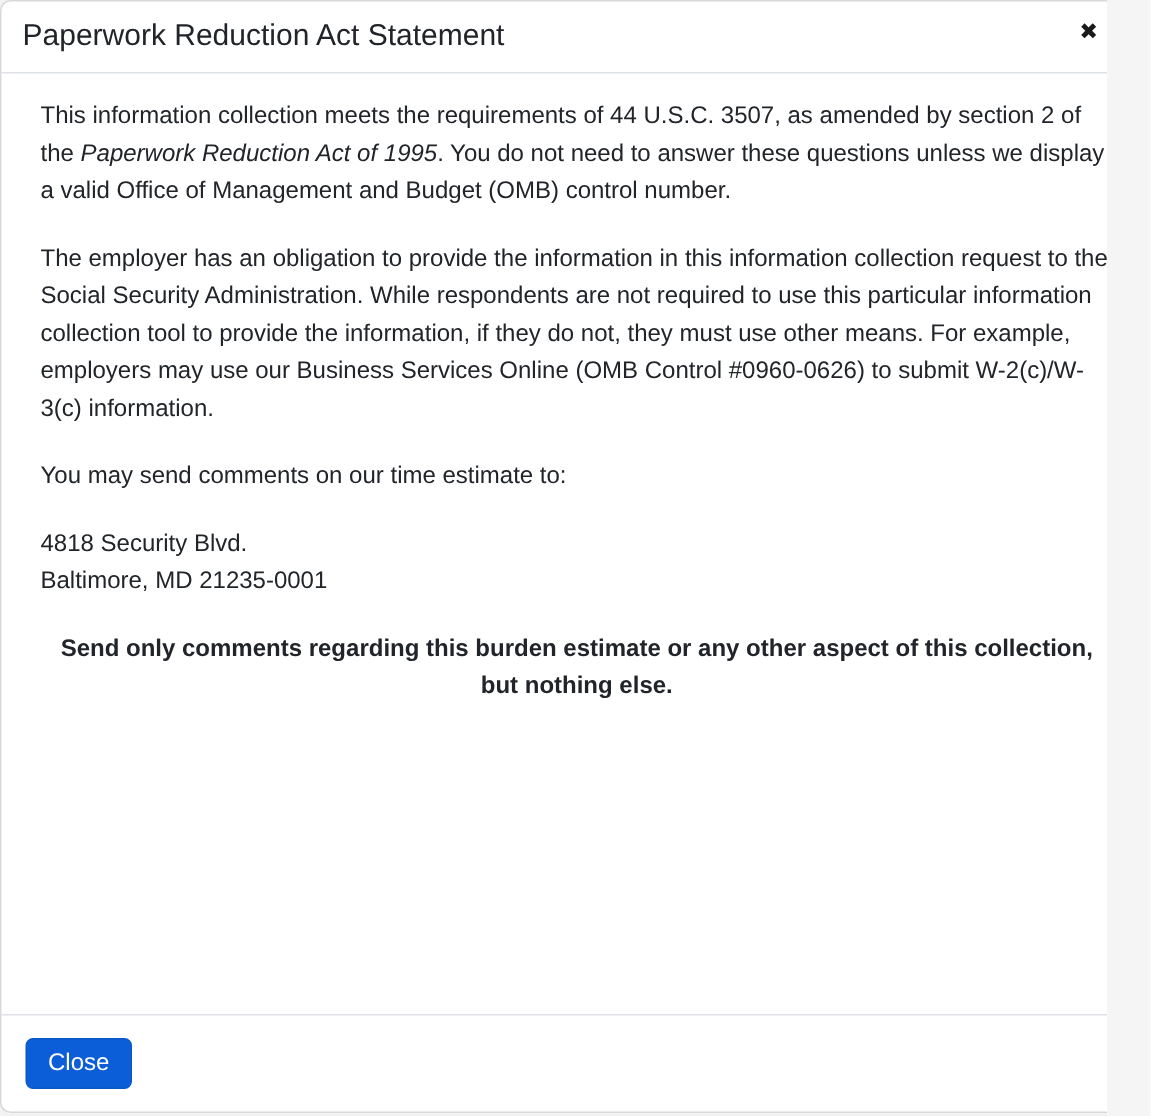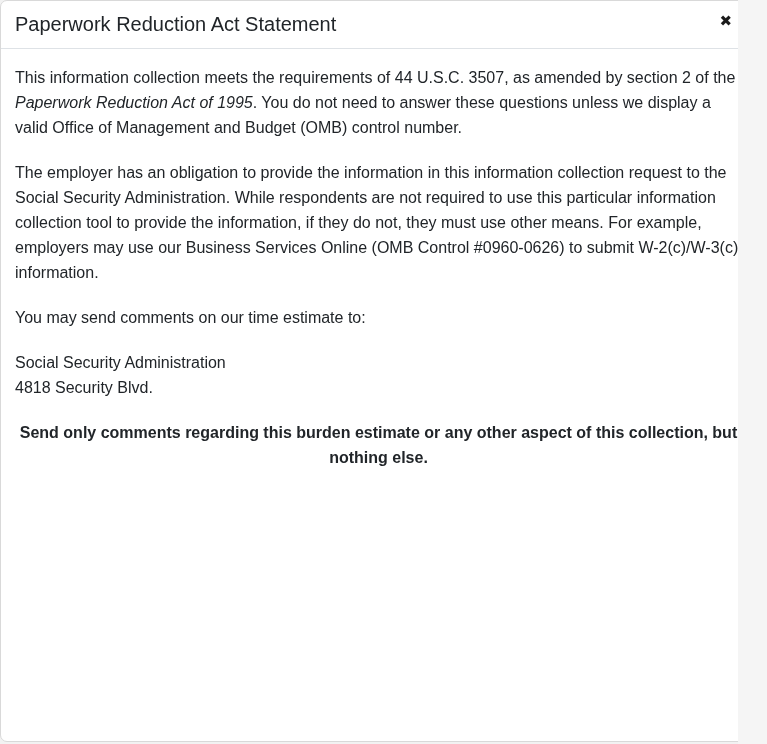--- a/index.html
+++ b/index.html
@@ -56,21 +56,21 @@
     font-family: "DejaVu Sans", sans-serif;
   }
   .modal-body {
     flex: 1 1 auto;
     padding: 16px 16px 0 14px;
     font-size: 16px;
     line-height: 25px;
     color: #212529;
   }
   .modal-body p {
-    margin: 0 0 20px 0;
+    margin: 0 0 20px 12px;
   }
   .italic { }
   .bold { font-weight: 700; text-align: center; }
   .addr-line { display: block; }
   .modal-footer {
     flex: 0 0 auto;
     border-top: 1px solid #dee2e6;
     padding: 15px 16px;
   }
   .btn-primary {
@@ -99,22 +99,25 @@
     <div class="modal-body">
       <p><span>This information collection meets the requirements of 44 U.S.C. 3507, as amended by section 2 of the </span><em>Paperwork Reduction Act of 1995</em><span>. You do not need to answer these questions unless we display a valid Office of Management and Budget (OMB) control number.</span></p>
 
       <p>The employer has an obligation to provide the information in this information collection request to the Social Security Administration. While respondents are not required to use this particular information collection tool to provide the information, if they do not, they must use other means. For example, employers may use our Business Services Online (OMB Control #0960-0626) to submit W-2(c)/W-3(c) information.</p>
 
 
 
       <p class="italic">You may send comments on our time estimate to:</p>
 
       <p>
-        <span class="addr-line">Social Security Administration</span>
         <span class="addr-line">4818 Security Blvd.</span>
+        <span class="addr-line">Baltimore, MD 21235-0001</span>
       </p>
 
       <p class="bold">Send only comments regarding this burden estimate or any other aspect of this collection, but nothing else.</p>
     </div>
 
+    <div class="modal-footer">
+      <button class="btn-primary">Close</button>
+    </div>
 
   </div>
 </div>
 
 </body></html>

